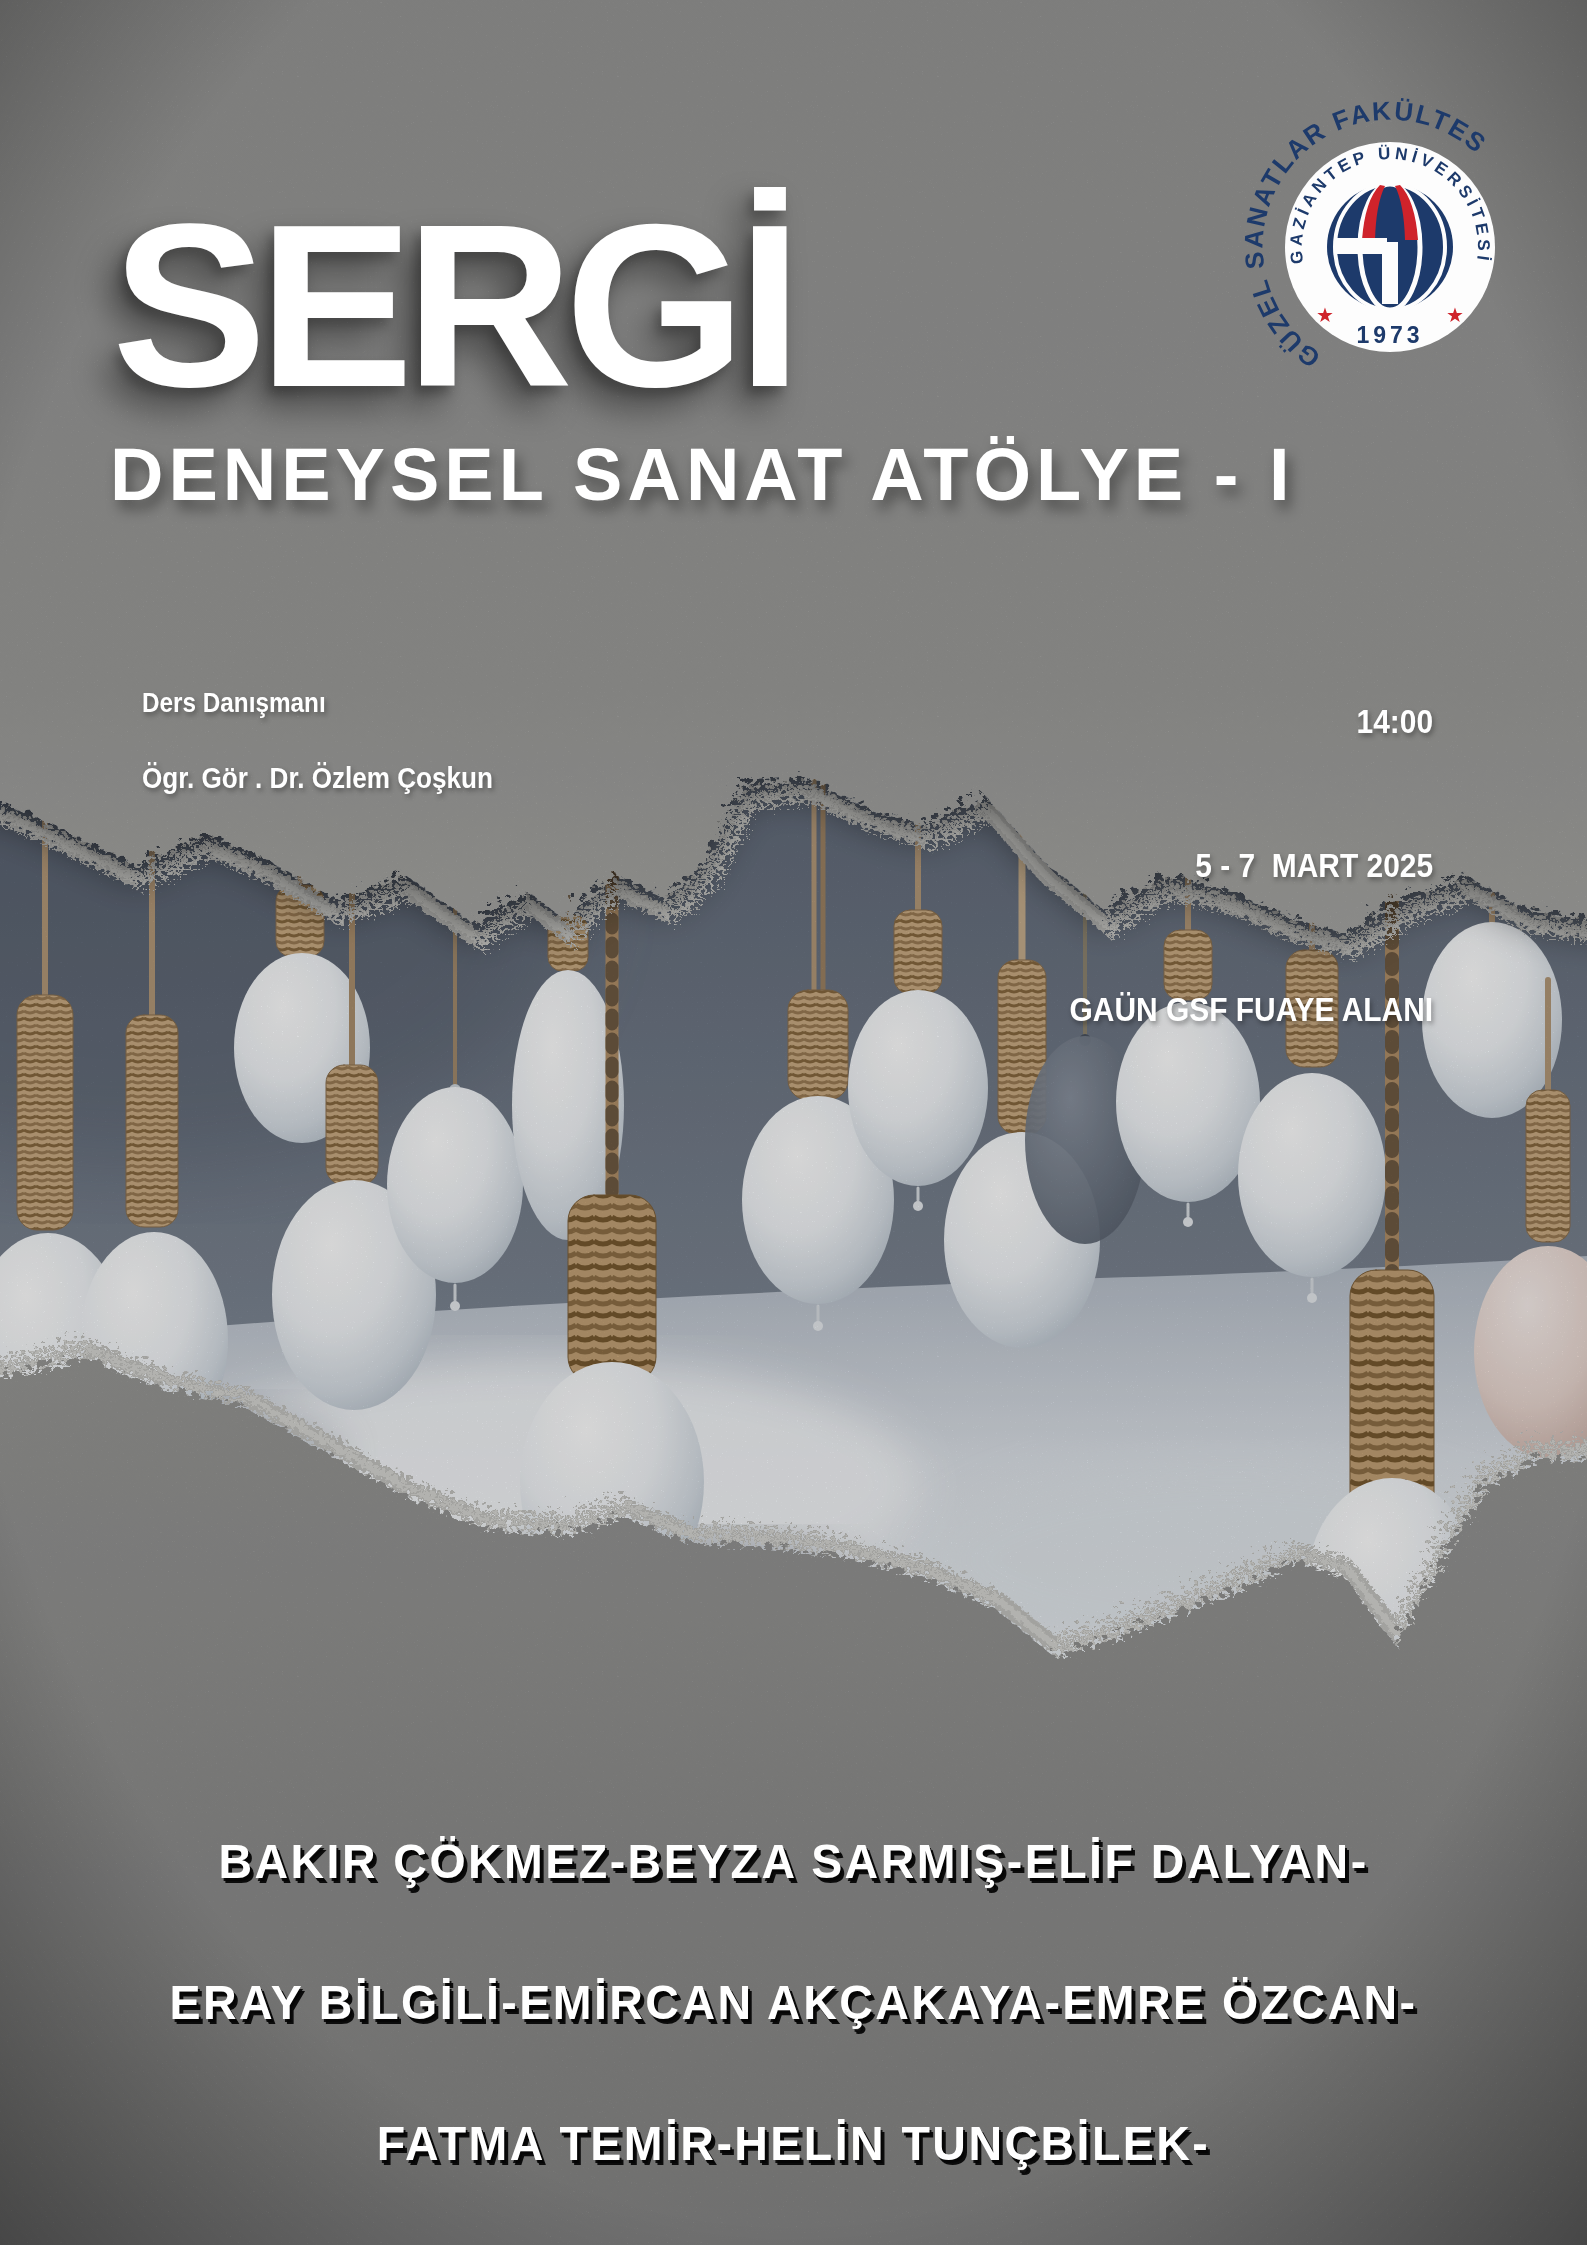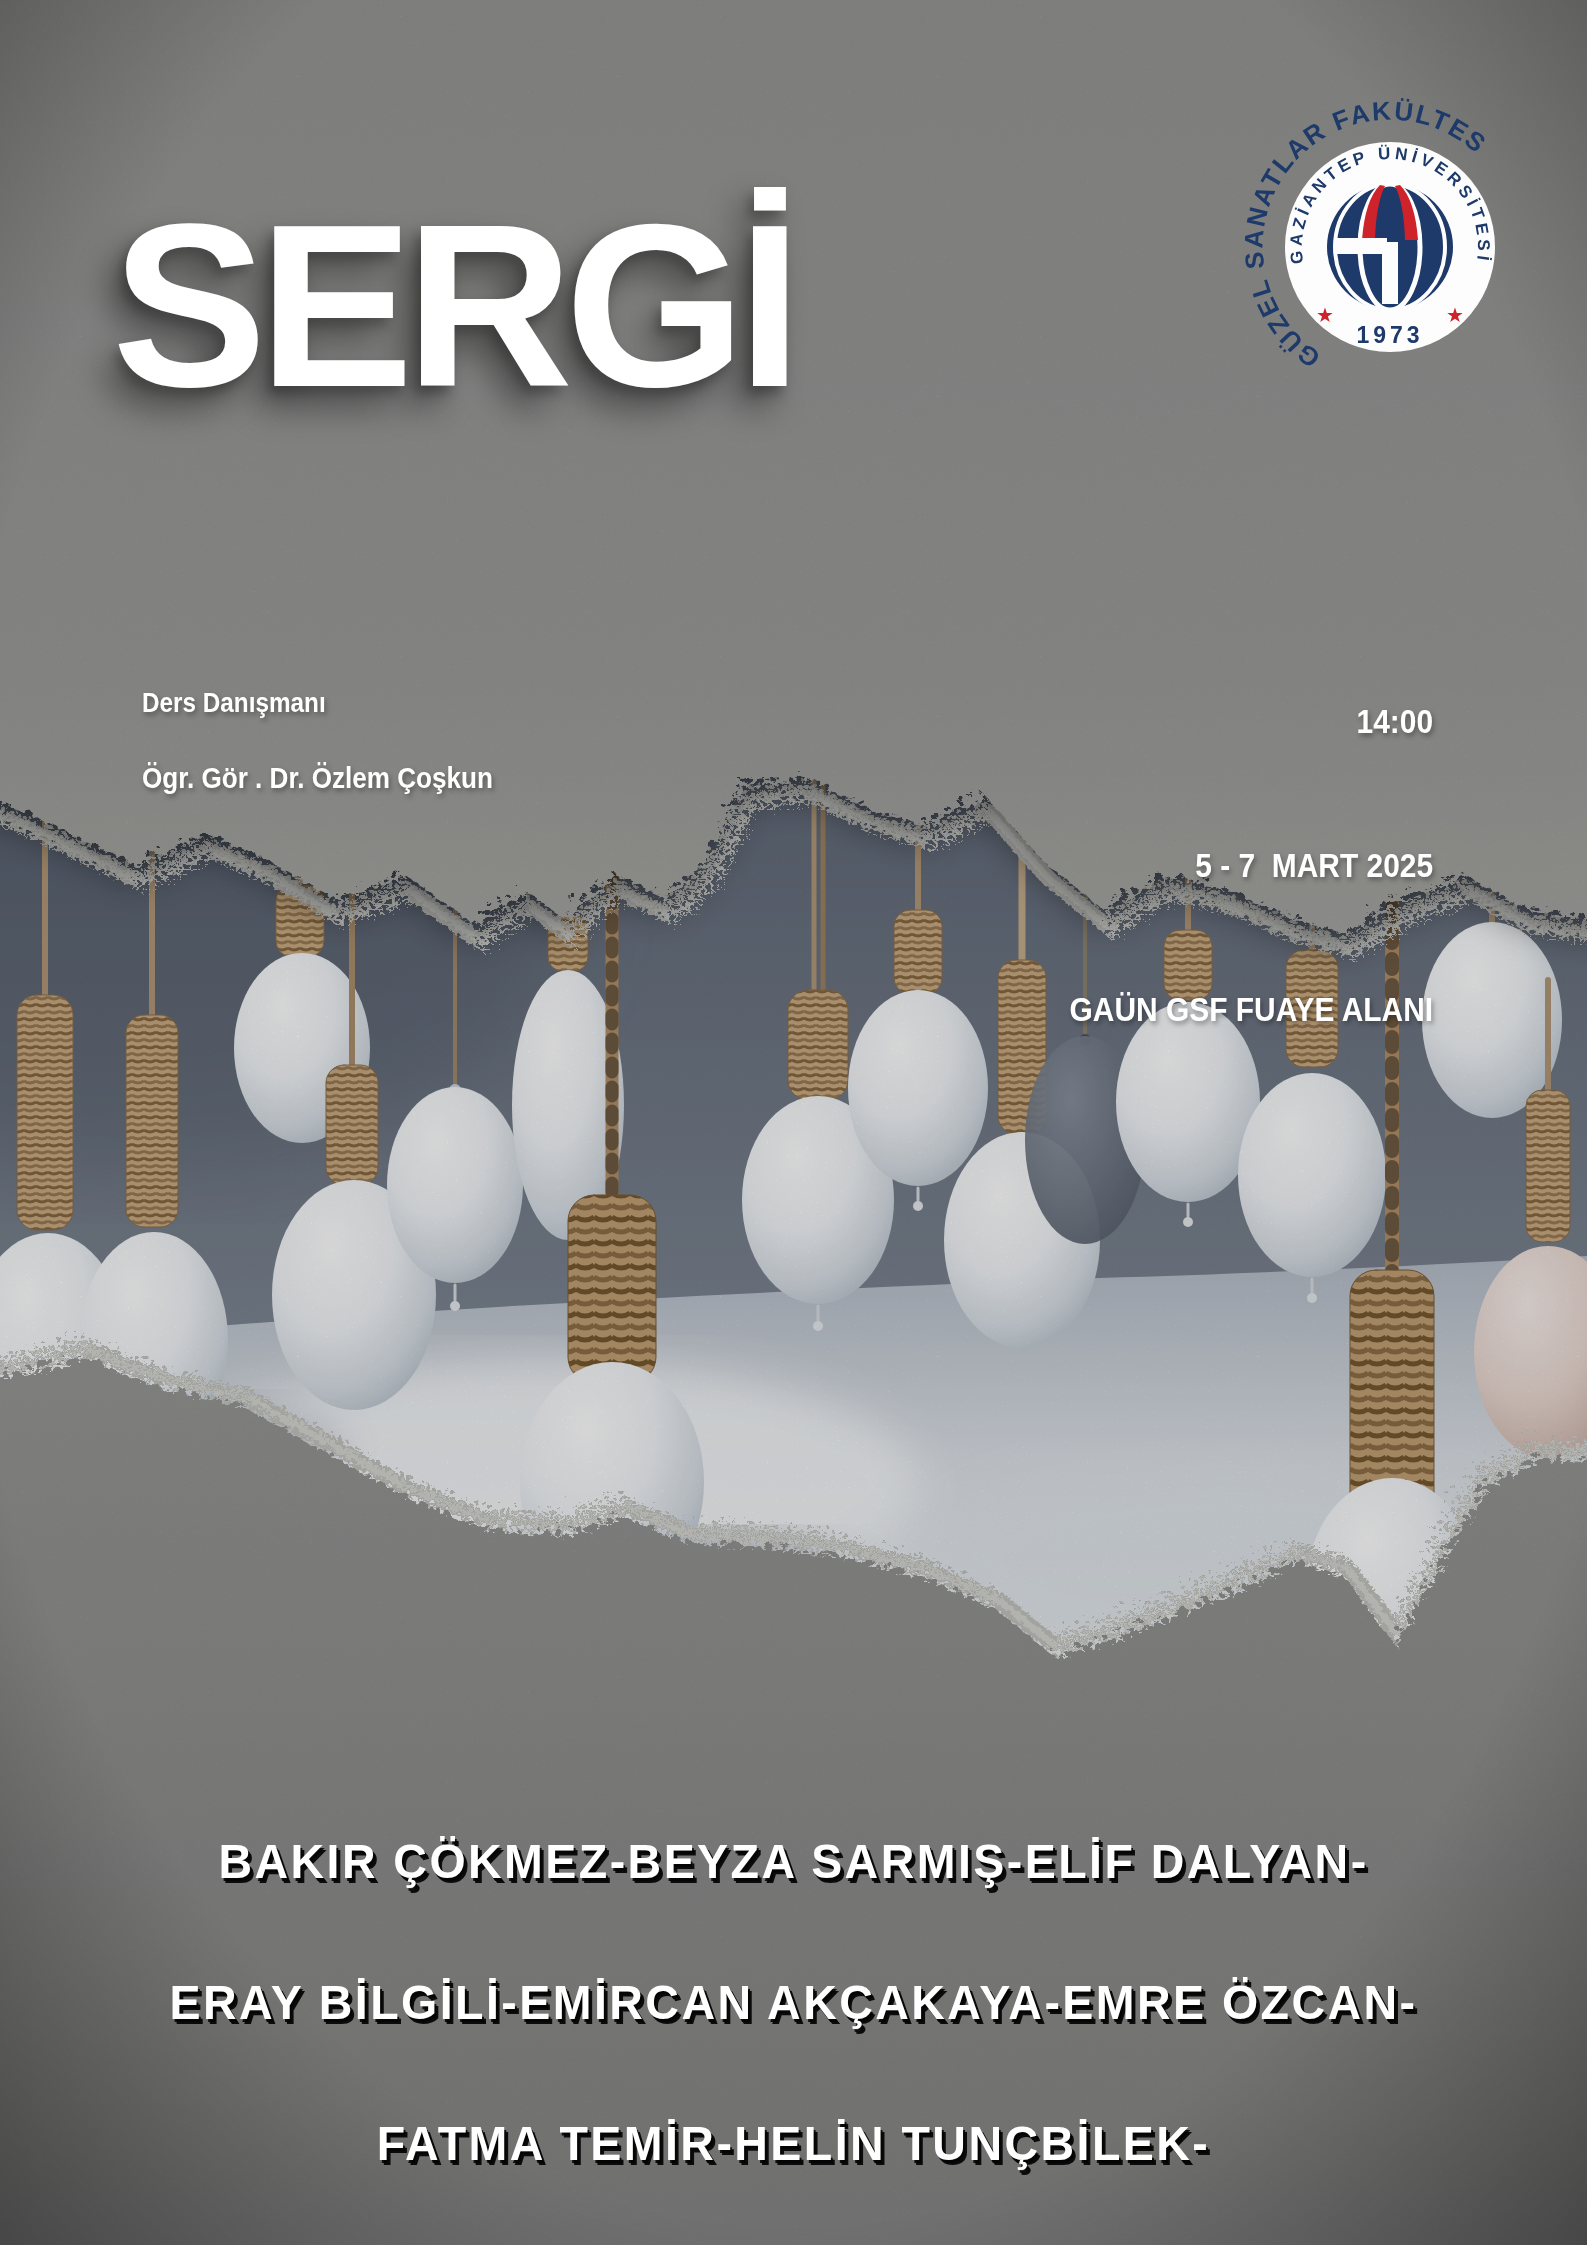--- a/index.html
+++ b/index.html
@@ -223,20 +223,21 @@
       <g filter="url(#dropTop)">
         <path filter="url(#rough)" fill="url(#paperTop)" d="M -40 -40 L 1627 -40 L 1627 920 L 1520 904 L 1460 870 L 1400 894 L 1340 928 L 1280 910 L 1220 884 L 1160 870 L 1100 906 L 1040 858 L 980 790 L 920 820 L 860 802 L 800 772 L 740 780 L 700 860 L 660 894 L 610 870 L 560 914 L 520 886 L 470 920 L 400 870 L 330 896 L 260 854 L 200 828 L 130 860 L 60 826 L 0 798 L -40 793 Z"></path>
       </g>
     </g>
 
     <rect x="0" y="0" width="1587" height="2245" filter="url(#grain)" opacity="0.16"></rect>
     <rect x="0" y="0" width="1587" height="2245" fill="url(#vig)"></rect>
   </svg>
 
   <div class="txt title">SERGİ</div>
+  <div class="txt subtitle">DENEYSEL SANAT ATÖLYE - I</div>
 
   <div class="txt advisor">
     <div class="lbl">Ders Danışmanı</div>
     <div class="nm">Ögr. Gör . Dr. Özlem Çoşkun</div>
   </div>
 
   <div class="txt event">
     <div>14:00</div>
     <div>5 - 7  MART 2025</div>
     <div>GAÜN GSF FUAYE ALANI</div>

